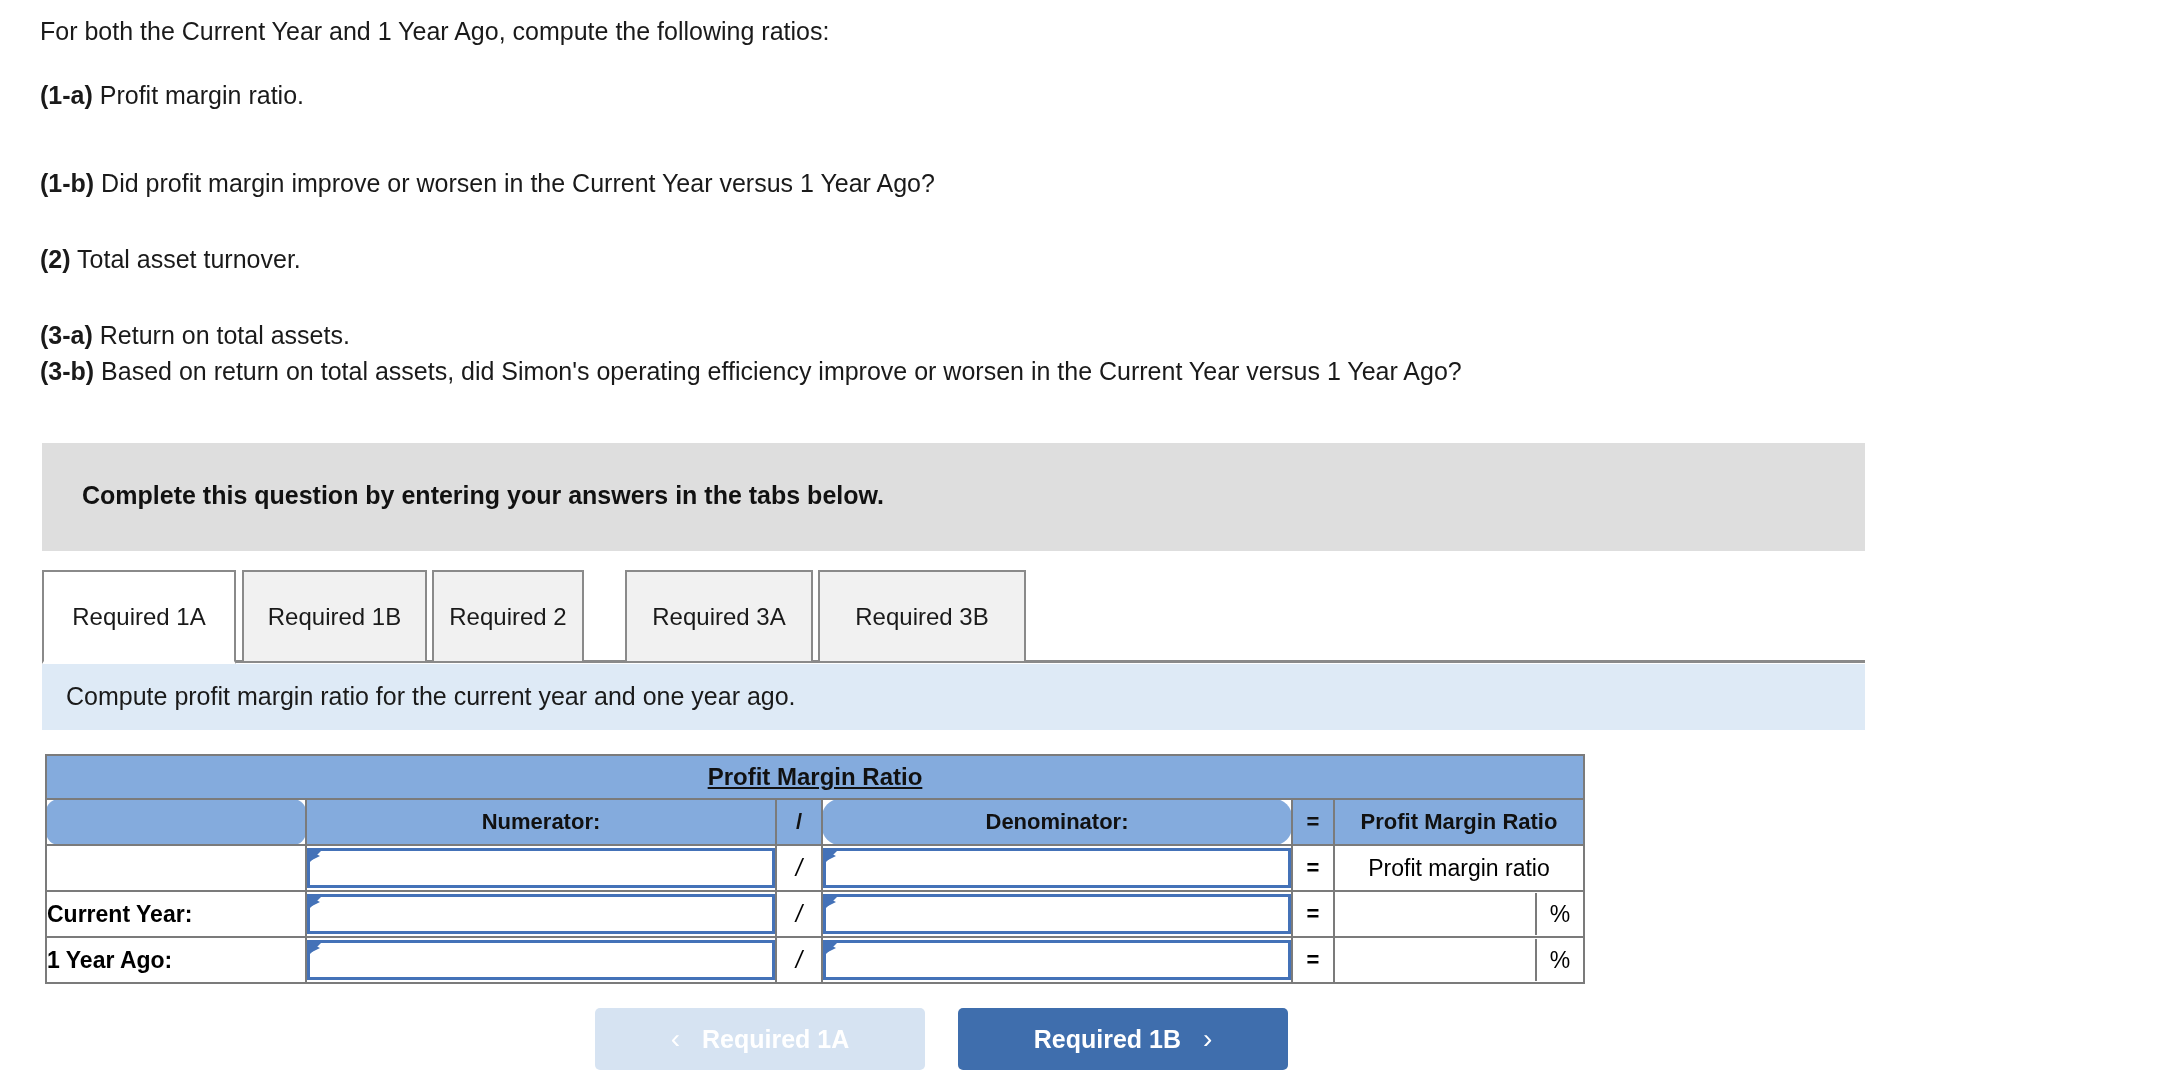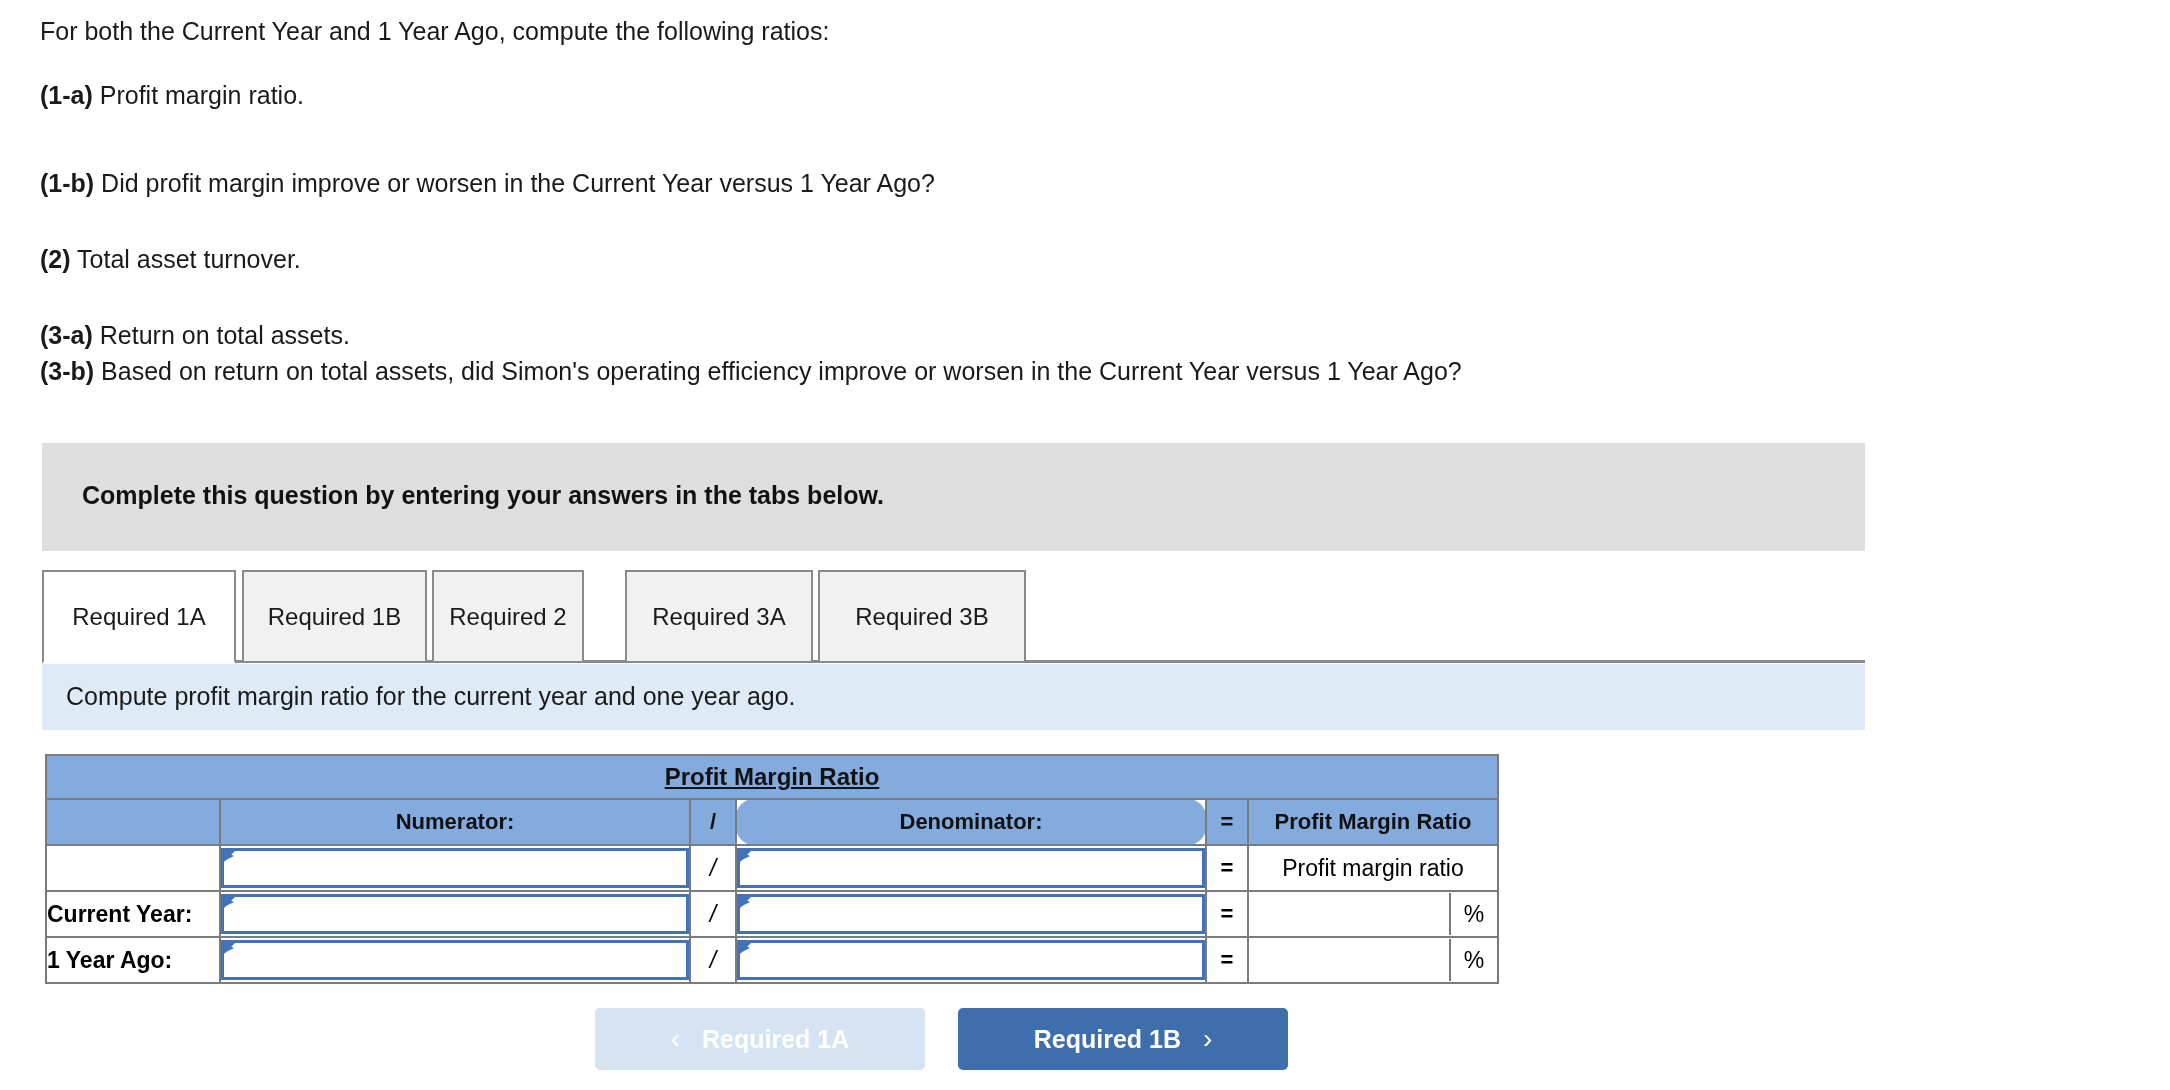--- a/index.html
+++ b/index.html
@@ -121,21 +121,21 @@
   }
   .title-cell {
     height: 44px !important;
     text-align: center;
   }
   .title-cell span {
     text-decoration: underline;
     font-weight: bold;
     font-size: 24px;
   }
-  .c-label  { width: 174px; }
+  .c-label  { width: 260px; border-radius: 13px; }
   .c-num    { width: 470px; }
   .c-slash  { width: 46px;  text-align: center; }
   .c-den    { width: 470px; border-radius: 18px; }
   .c-eq     { width: 42px;  text-align: center; }
   .c-res    { width: 250px; text-align: center; }
 
   td.rowlabel {
     font-weight: bold;
     padding-left: 10px;
     font-size: 23px;

